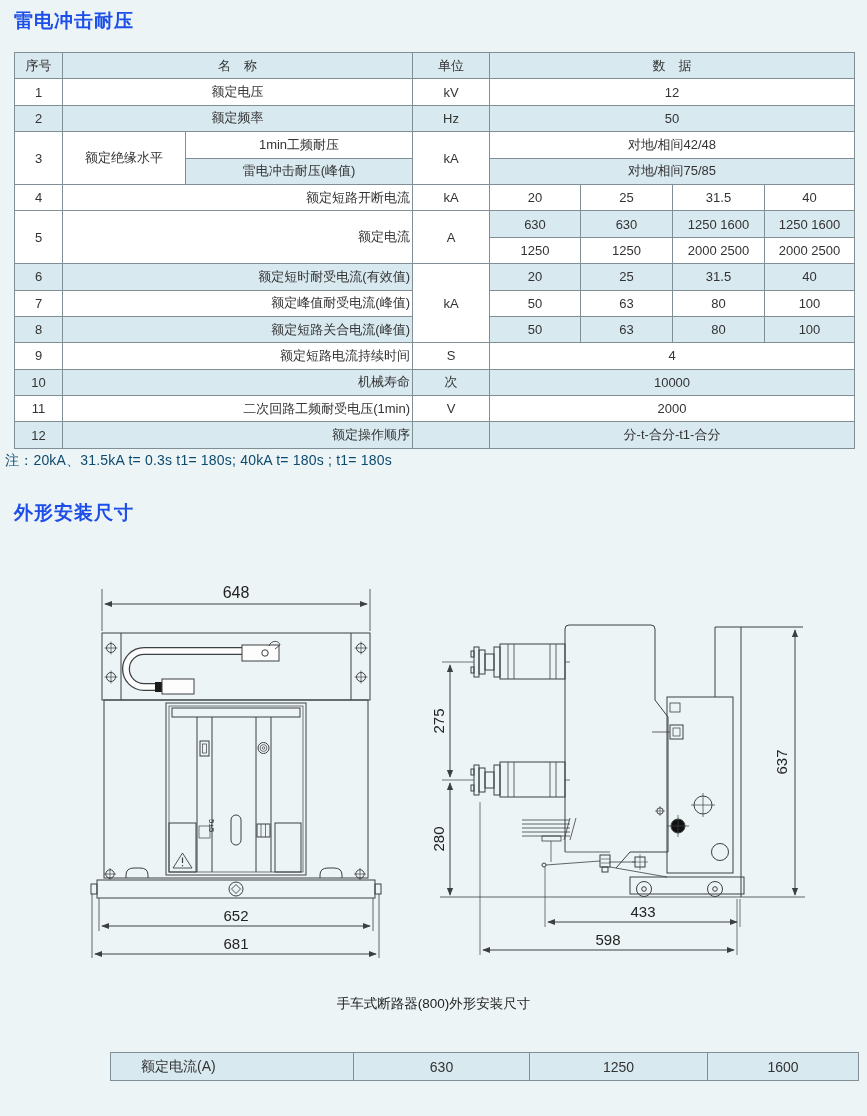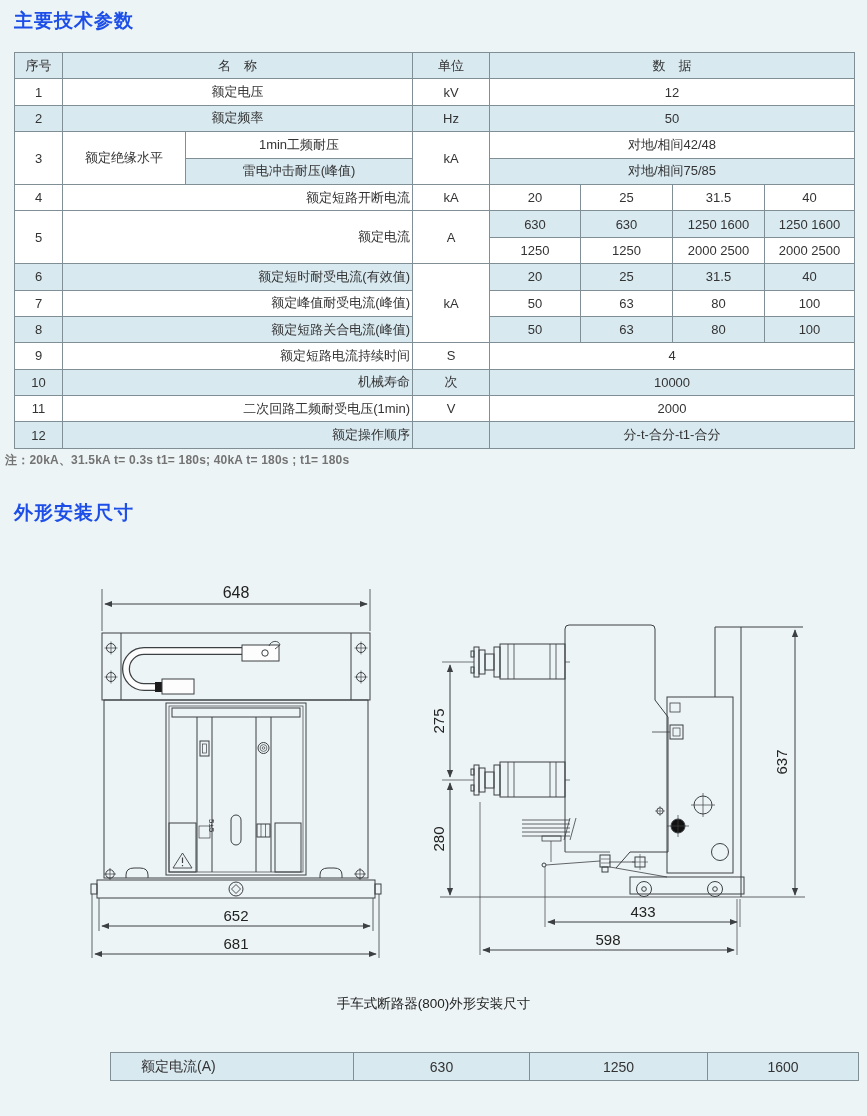--- a/index.html
+++ b/index.html
@@ -29,21 +29,21 @@
     height:25.4px;padding:0 2px;
     text-align:center;font-weight:normal;
     background:#fff;overflow:hidden;white-space:nowrap;
   }
   table.mt .bl{background:#d8e9f0;}
   table.mt .wh{background:#fff;}
   table.mt .lft{text-align:right;padding-left:0;}
 
   .note{
     position:absolute;left:5px;top:452px;width:860px;
-    font-size:12px;color:#737373;letter-spacing:.2px;font-weight:bold;
+    font-size:14px;color:#0c4a6e;letter-spacing:.2px;
   }
 
   .drawing{position:absolute;}
   #frontView{left:58px;top:556px;}
   #sideView{left:430px;top:556px;}
   .drawing text{font-family:"Liberation Sans","DejaVu Sans",sans-serif;fill:#222;}
 
   .caption{
     position:absolute;left:0;top:995px;width:867px;
     text-align:center;font-size:13.5px;color:#222;
@@ -60,21 +60,21 @@
   }
   table.bt tr.bl td{background:#d8e9f0;}
   table.bt td.lab1{text-align:left;padding-left:30px;}
   table.bt td.lab2{text-align:left;padding-left:7px;}
 </style>
 </head>
 <body>
 
 <div class="page">
 
-  <h1 class="sec-title" id="title1">主要技术参数</h1>
+  <h1 class="sec-title" id="title1">雷电冲击耐压</h1>
 
   <table class="mt">
     <colgroup>
       <col style="width:48px">
         <col style="width:123px">
         <col style="width:227px">
         <col style="width:77px">
       <col style="width:91px">
         <col style="width:92px">
         <col style="width:92px">

